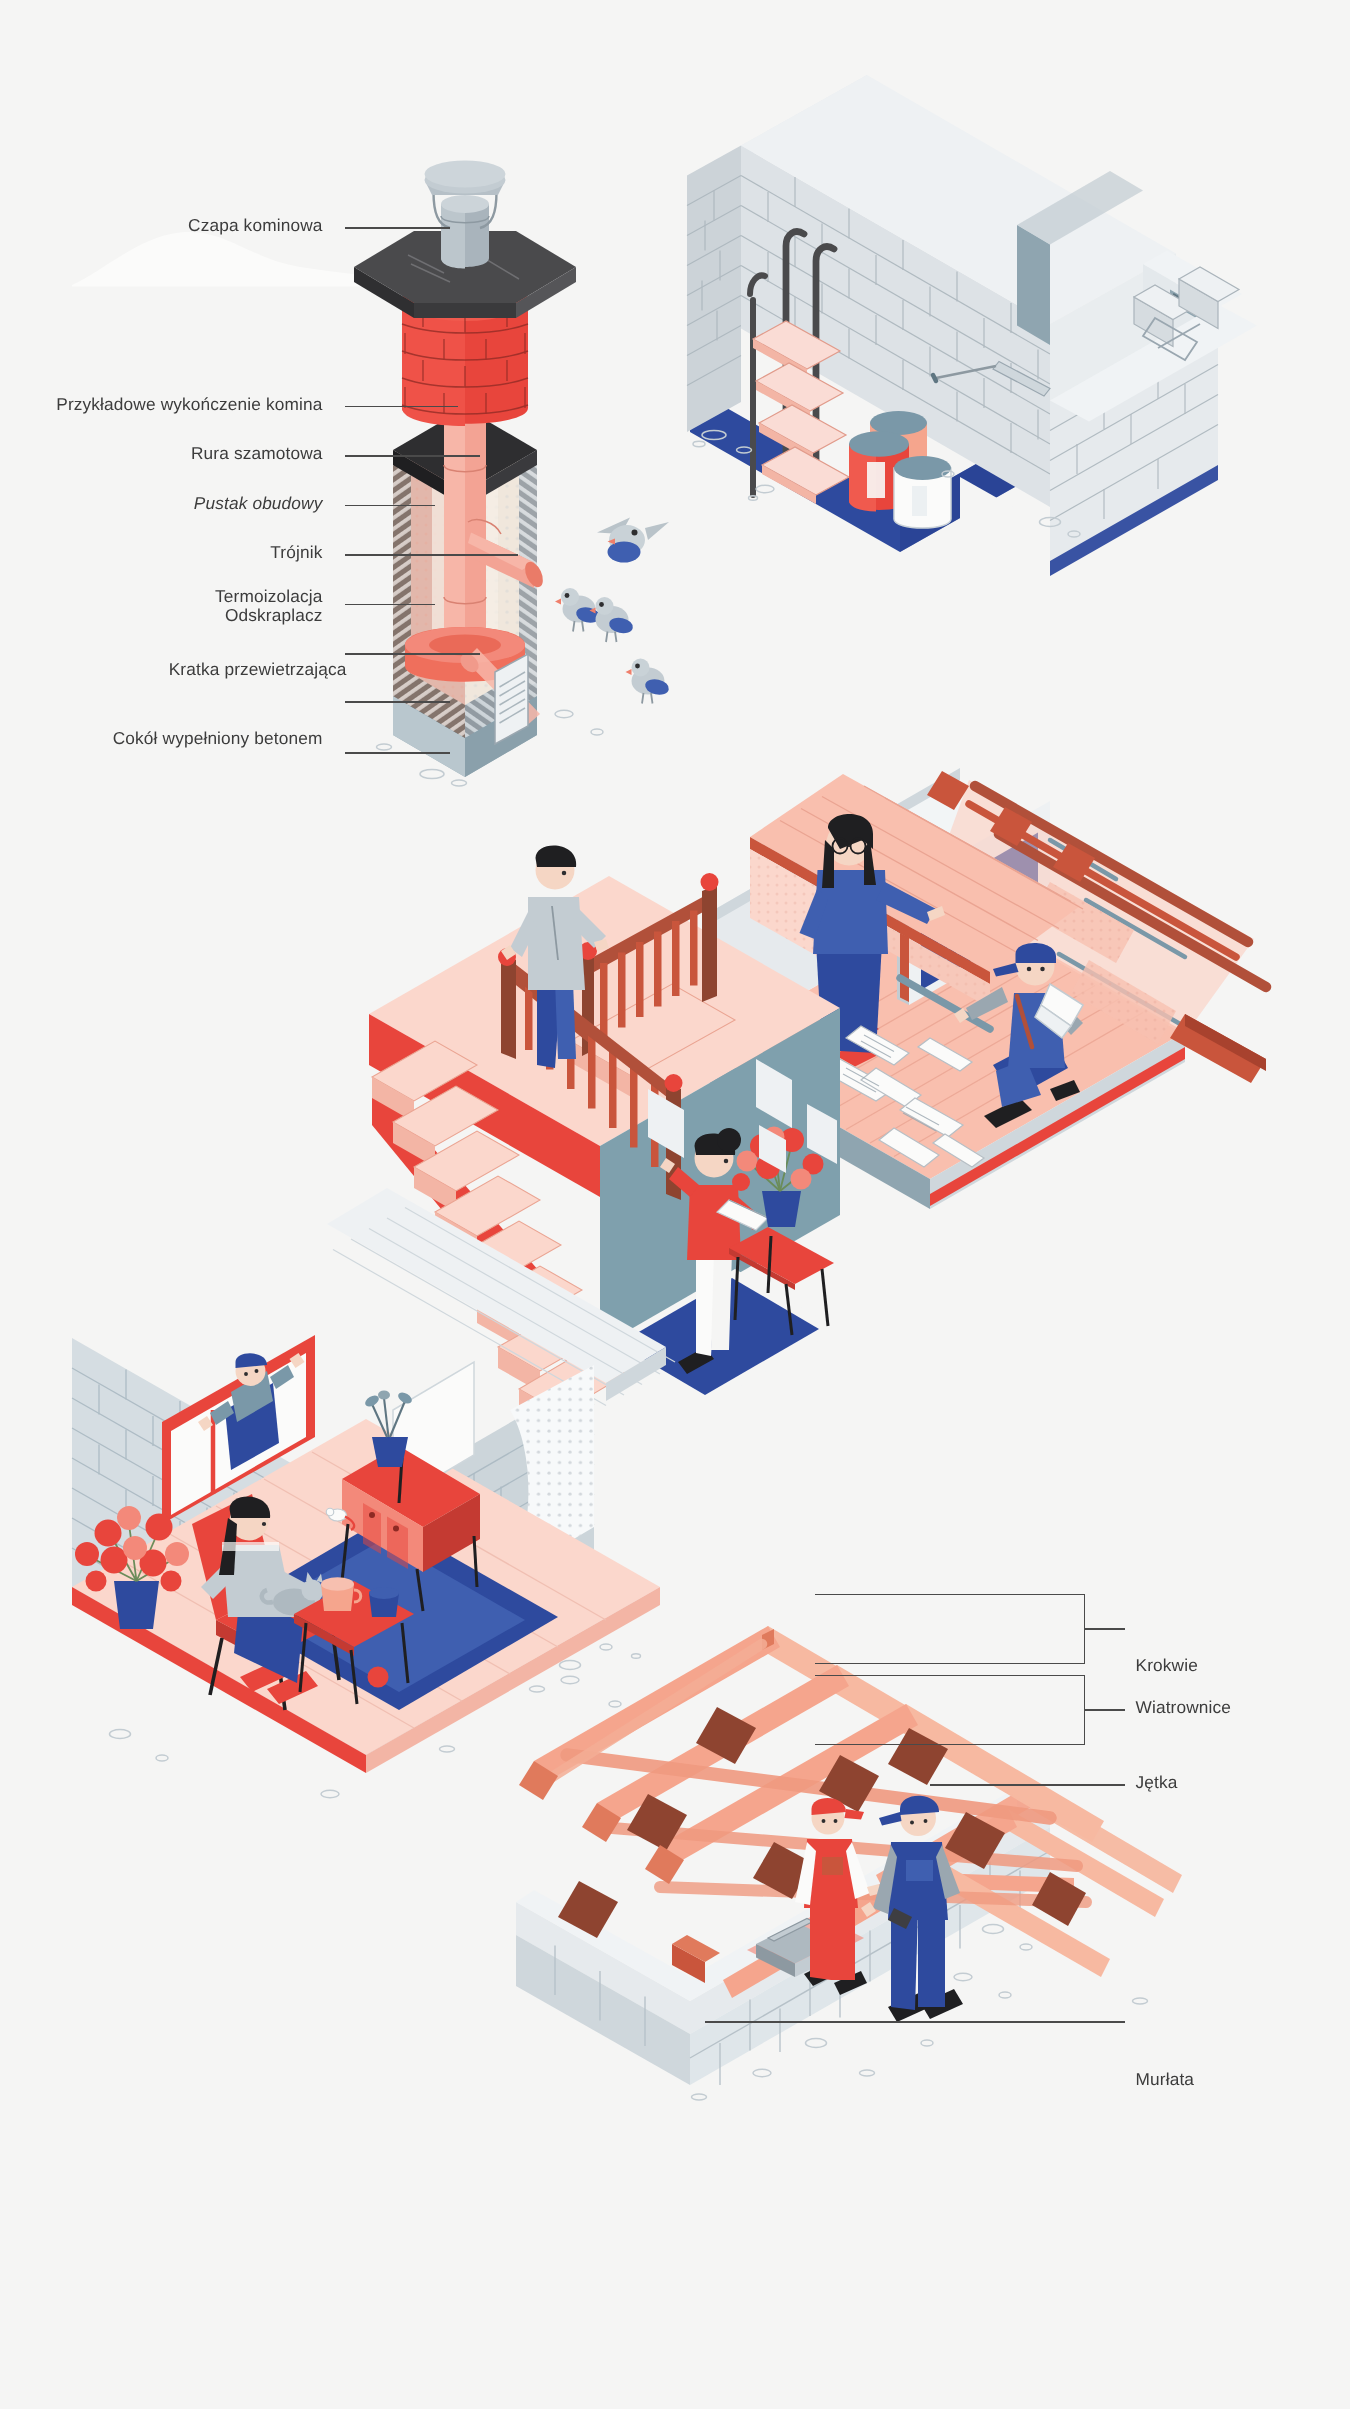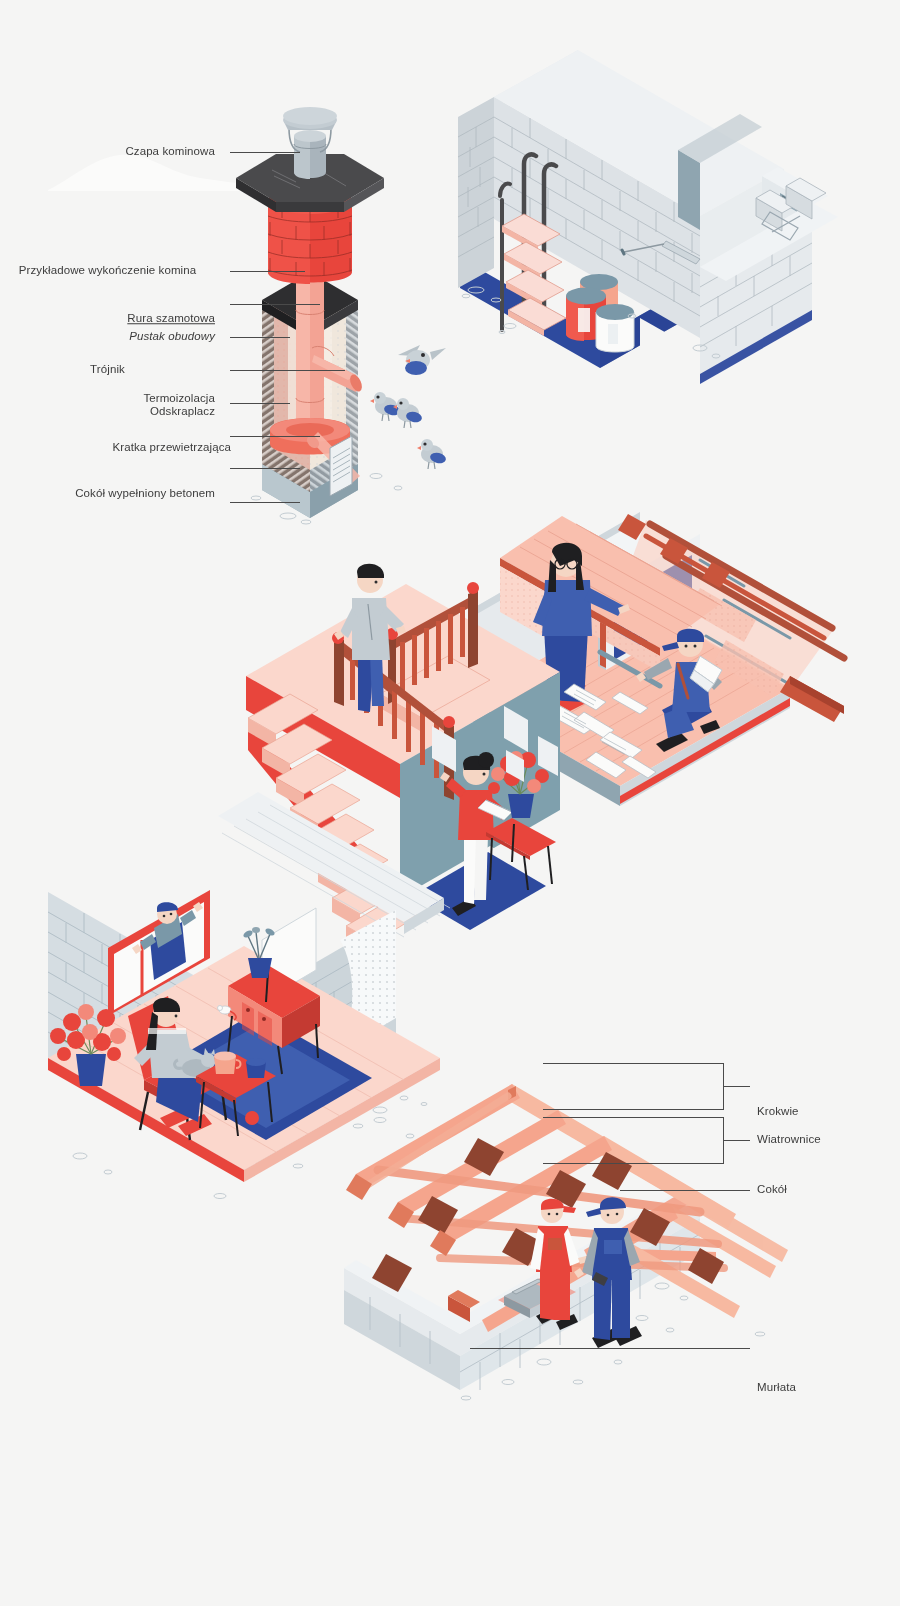--- a/index.html
+++ b/index.html
@@ -1065,29 +1065,29 @@
         <line x1="723" y1="1086" x2="750" y2="1086"></line>
         <path d="M543 1117 L723 1117 L723 1163 L543 1163"></path>
         <line x1="723" y1="1140" x2="750" y2="1140"></line>
         <line x1="620" y1="1190" x2="750" y2="1190"></line>
         <line x1="470" y1="1348" x2="750" y2="1348"></line>
       </g>
   </svg>
 
   <div id="chimney-labels">
       <div class="lbl r" style="left: 0px; width: 215px; top: 152px;">Czapa kominowa</div>
-      <div class="lbl r" style="left: 0px; width: 215px; top: 271px; text-align: center;">Przykładowe wykończenie komina</div>
-      <div class="lbl r" style="left: 0px; width: 215px; top: 319px; text-decoration: underline;">Rura szamotowa</div>
+      <div class="lbl r" style="left: 0px; width: 215px; top: 271px;">Przykładowe wykończenie komina</div>
+      <div class="lbl r" style="left: 0px; width: 215px; top: 304px;">Rura szamotowa</div>
       <div class="lbl r" style="left: 0px; width: 215px; top: 337px; font-style: italic;">Pustak obudowy</div>
-      <div class="lbl r" style="left: 0px; width: 215px; top: 370px; text-align: center;">Trójnik</div>
+      <div class="lbl r" style="left: 0px; width: 215px; top: 370px;">Trójnik</div>
       <div class="lbl r" style="left: 0px; width: 215px; top: 399px;">Termoizolacja</div>
       <div class="lbl r" style="left: 0px; width: 215px; top: 412px;">Odskraplacz</div>
       <div class="lbl r" style="left: 0px; width: 215px; top: 448px; margin-left: 16px;">Kratka przewietrzająca</div>
       <div class="lbl r" style="left: 0px; width: 215px; top: 494px;">Cokół wypełniony betonem</div>
     </div>
   <div id="truss-labels">
       <div class="lbl l" style="left: 757px; top: 1112px;">Krokwie</div>
       <div class="lbl l" style="left: 757px; top: 1140px;">Wiatrownice</div>
-      <div class="lbl l" style="left: 757px; top: 1190px;">Cokół</div>
+      <div class="lbl l" style="left: 757px; top: 1190px;">Jętka</div>
       <div class="lbl l" style="left: 757px; top: 1348px; margin-top: 40px;">Murłata</div>
     </div>
 
 </div>
 
 </body></html>

